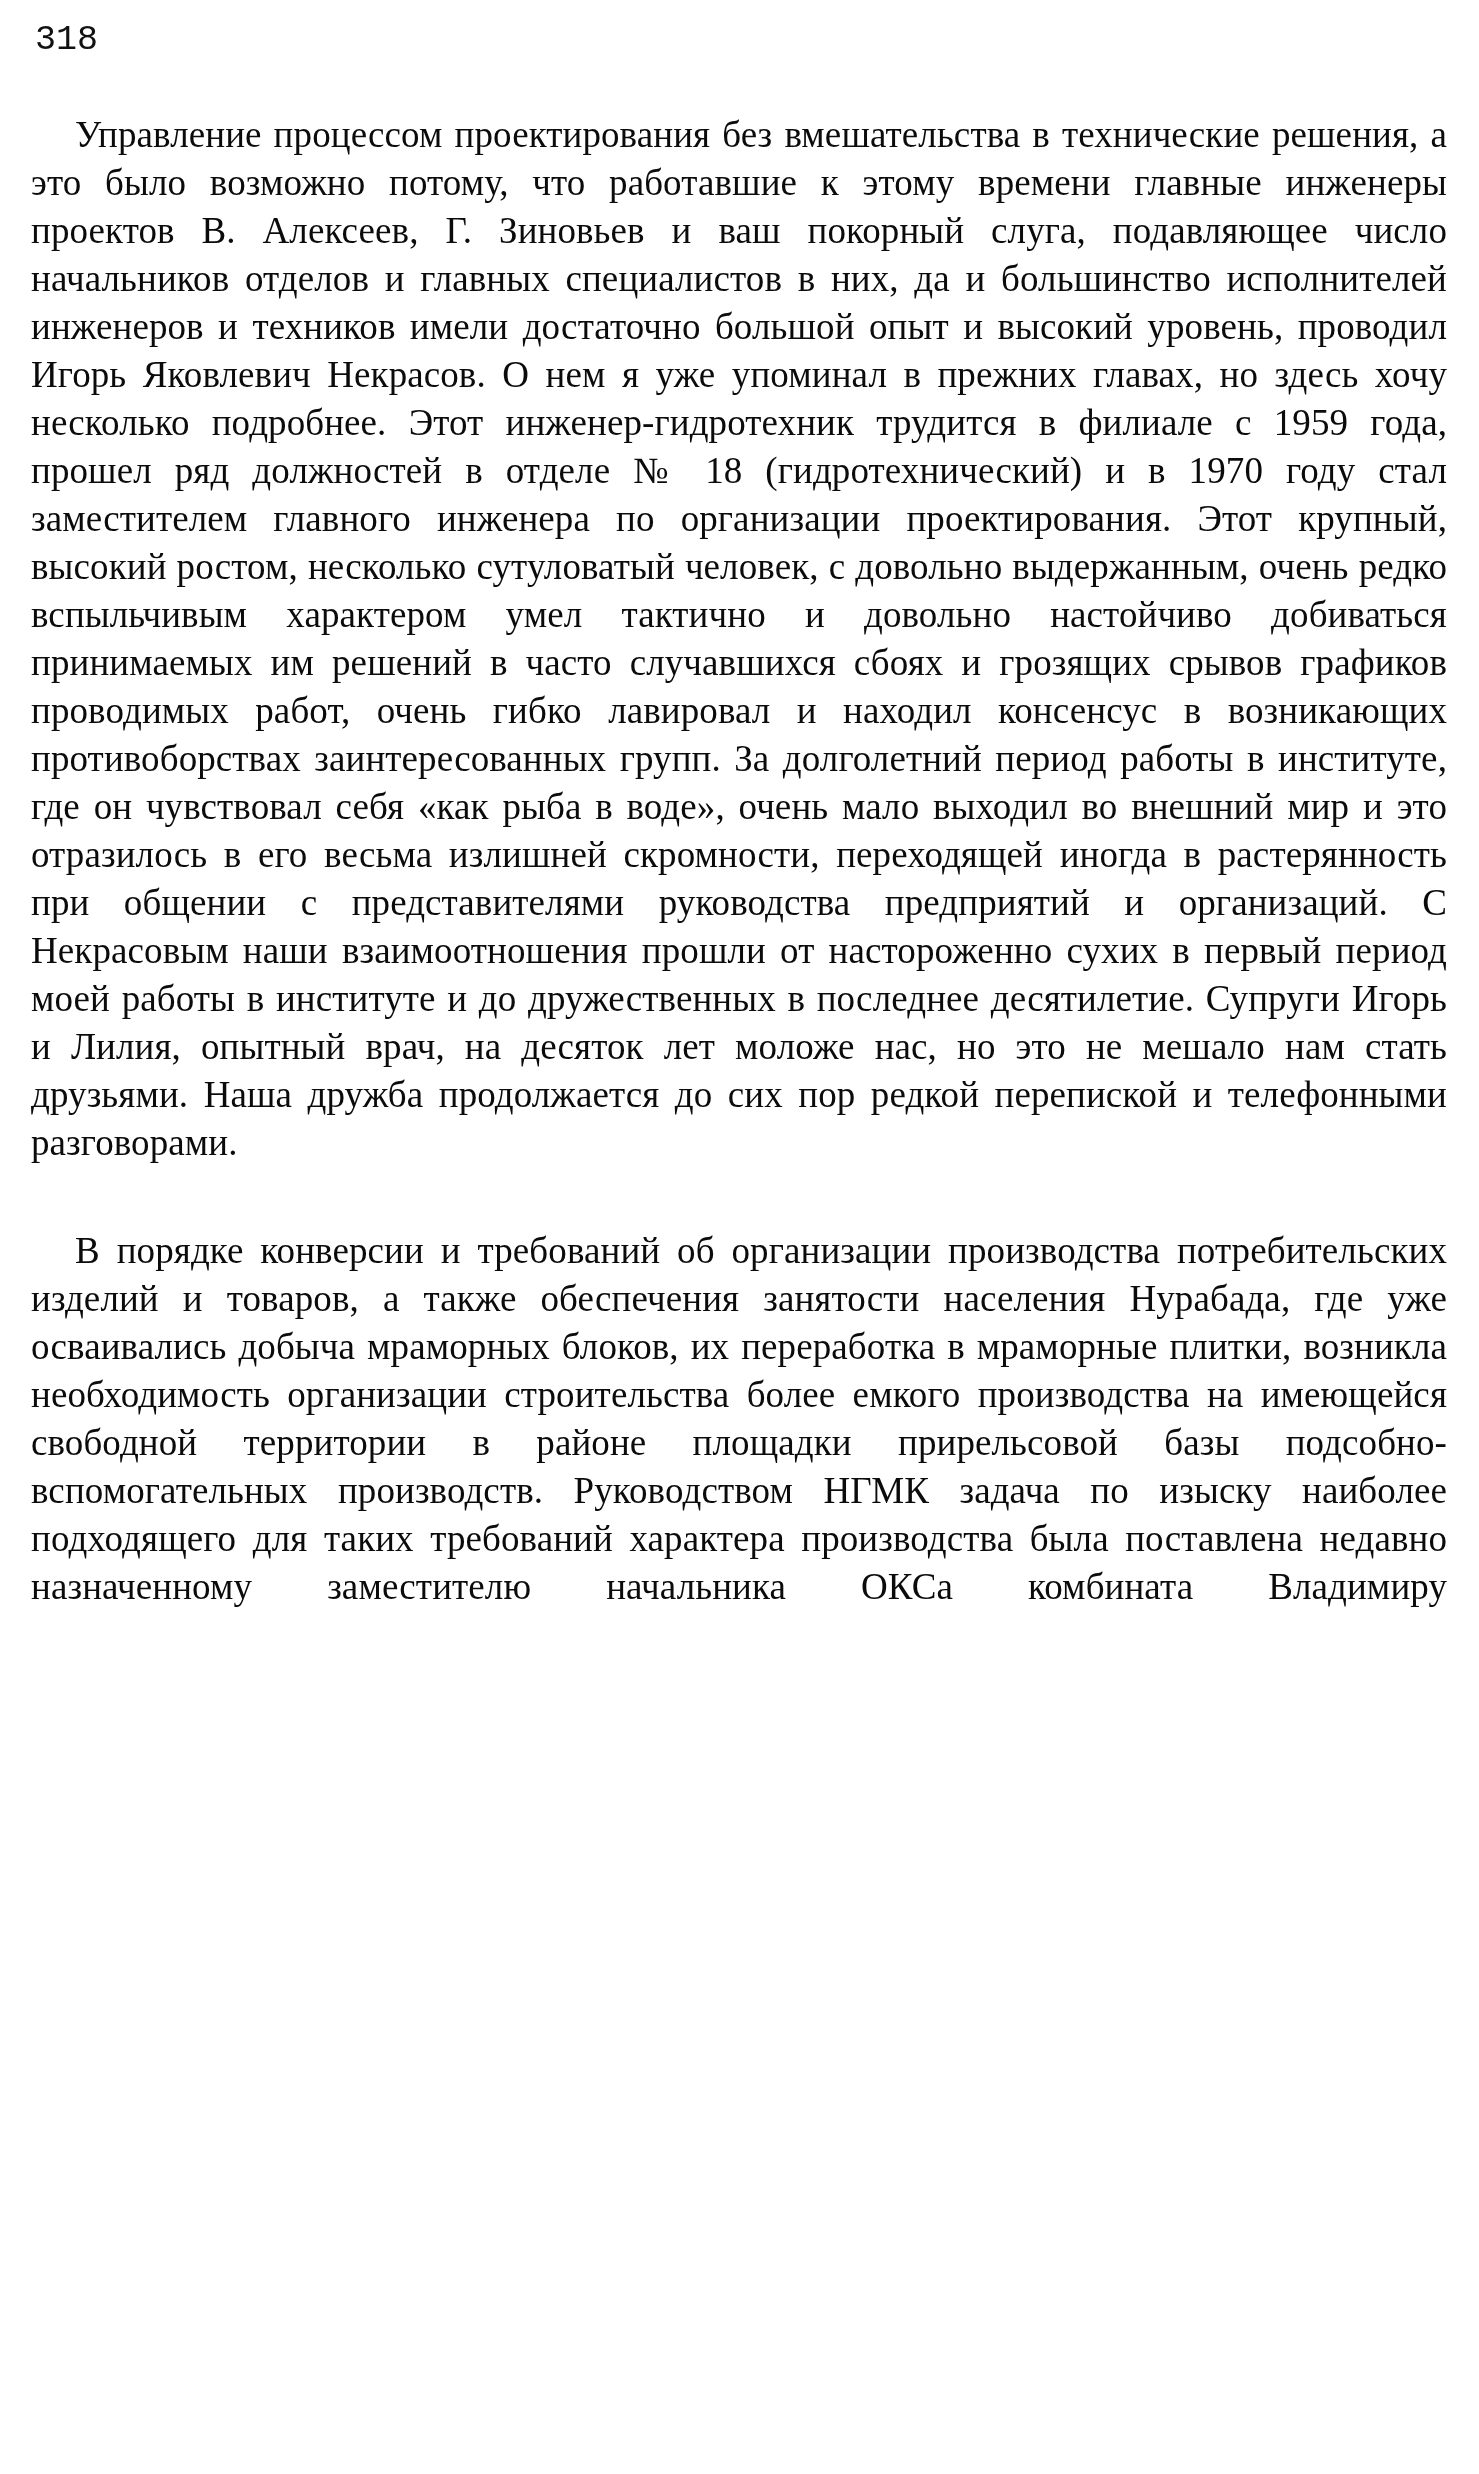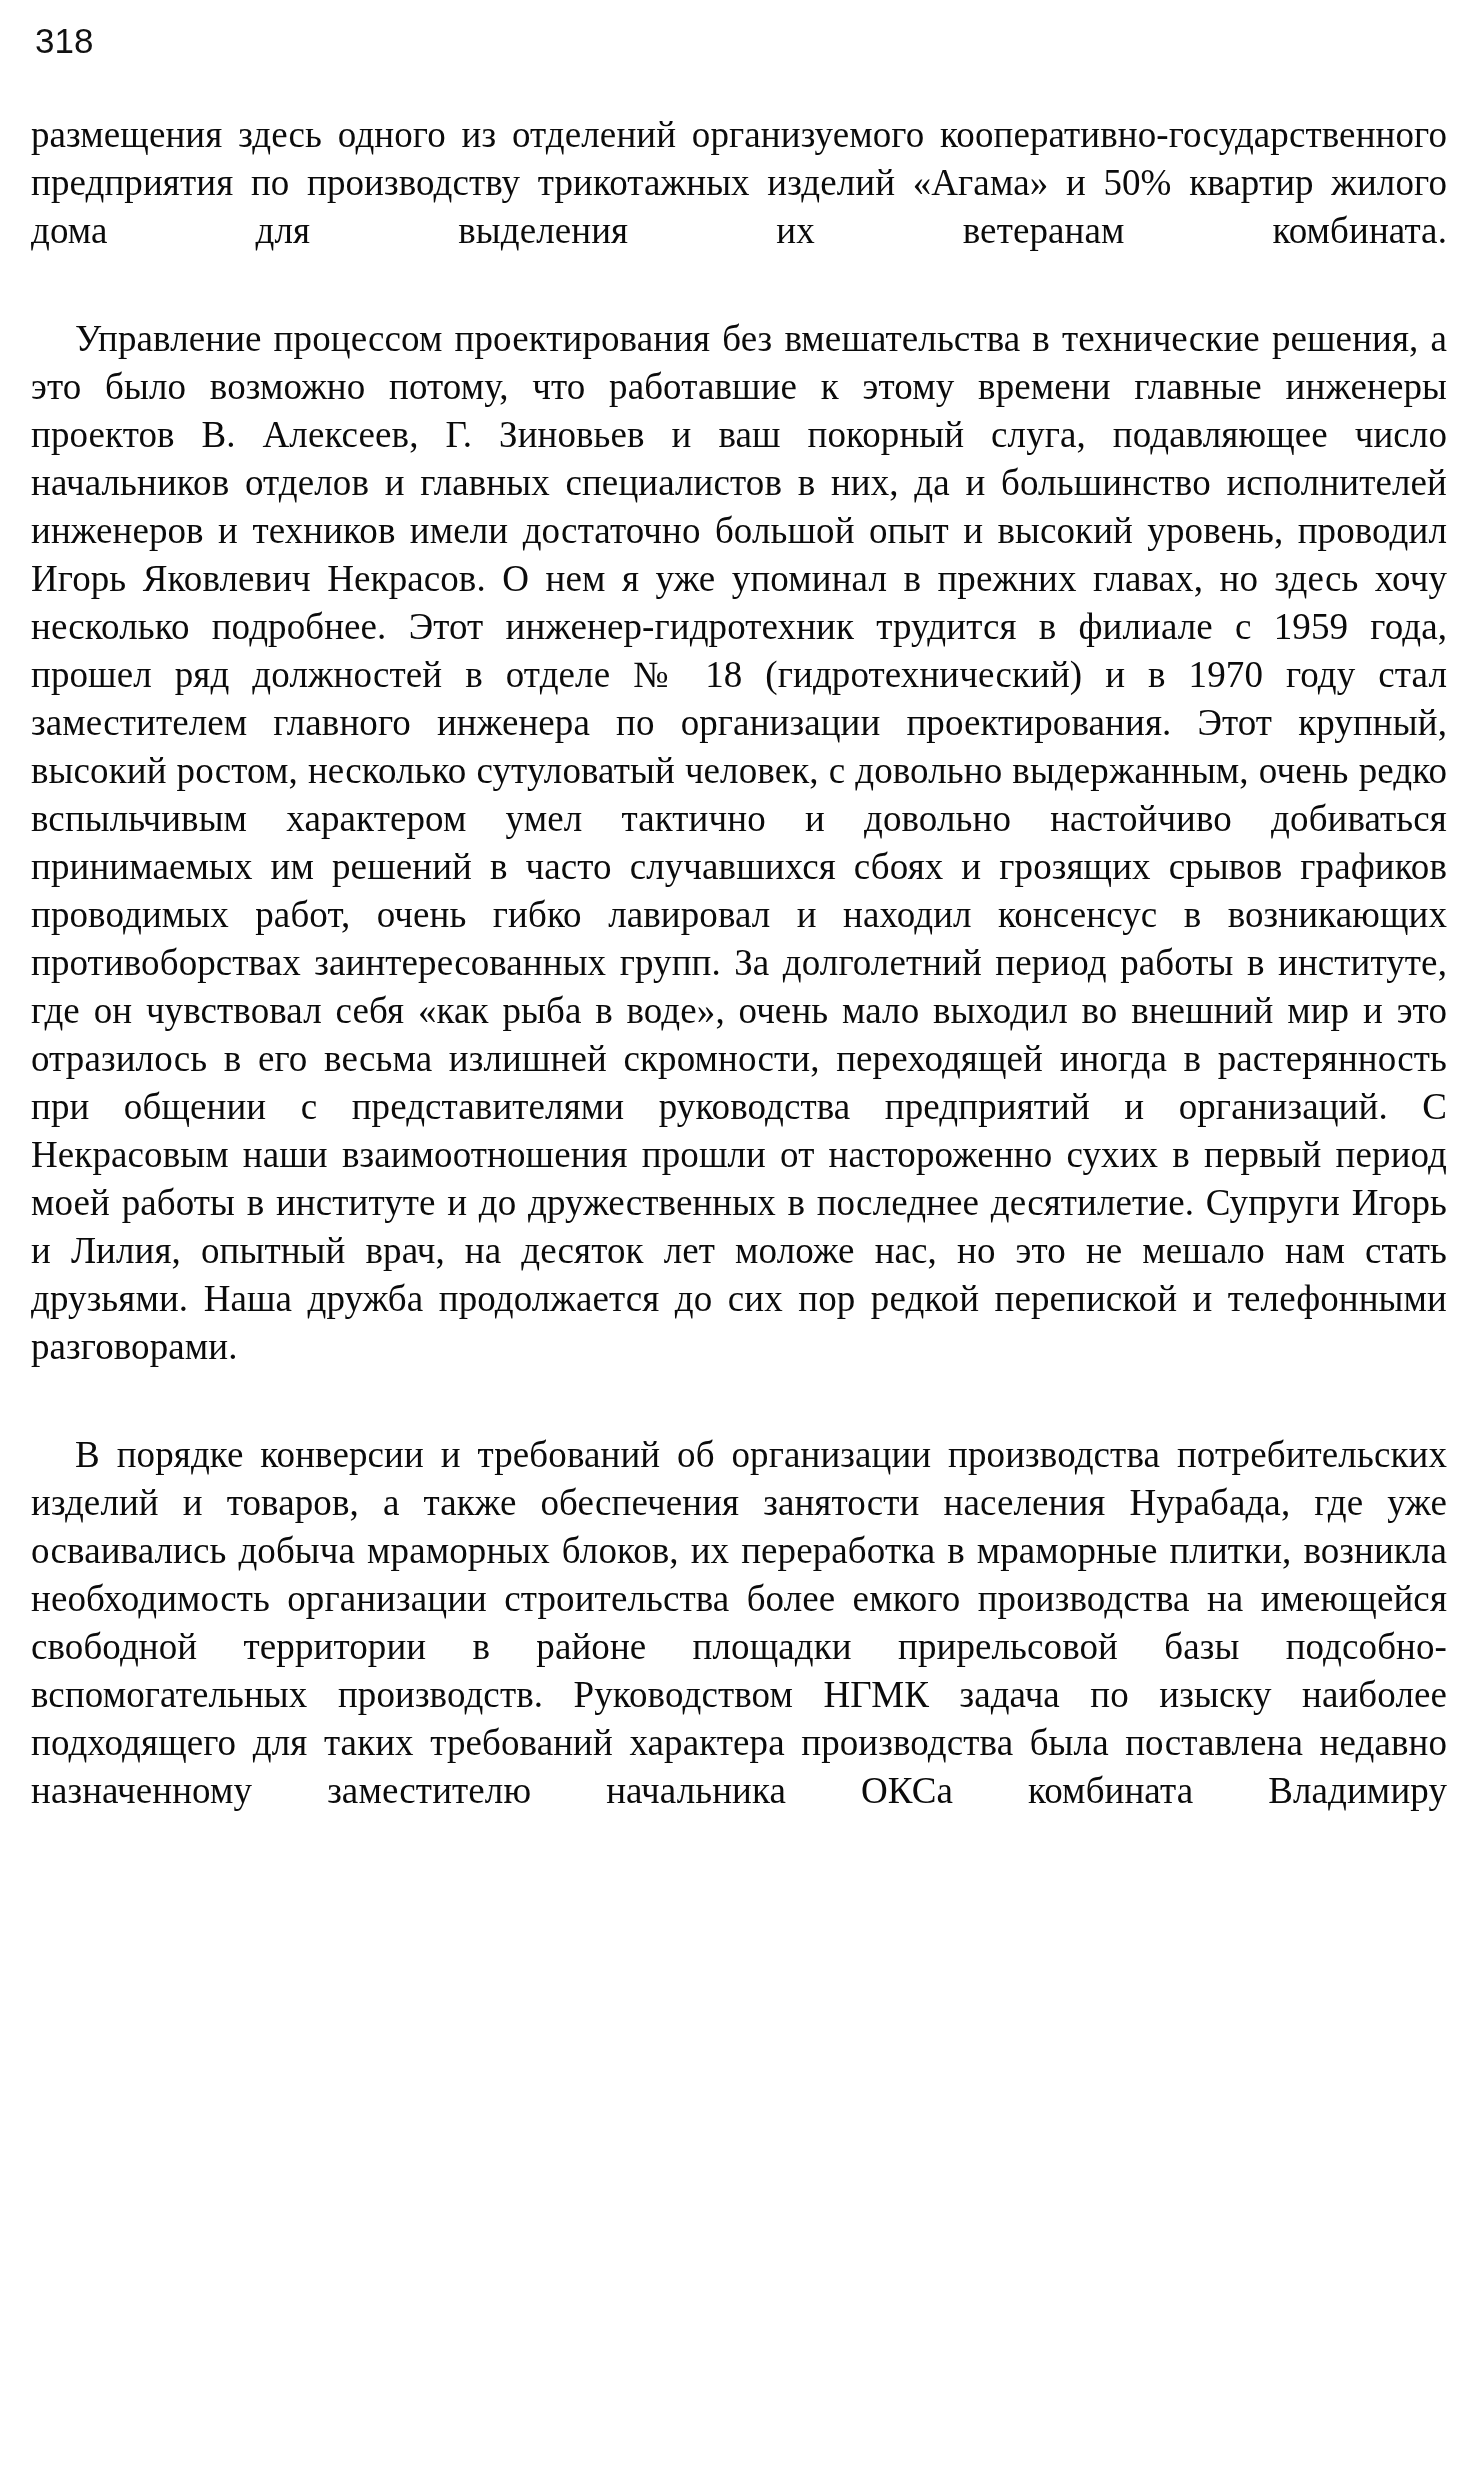--- a/index.html
+++ b/index.html
@@ -22,21 +22,21 @@
     width: 1479px;
     height: 2475px;
     background: #ffffff;
   }
   .page-number {
     position: absolute;
     top: 20.3px;
     left: 35px;
     font-size: 35px;
     line-height: 41px;
-    font-family: Liberation Sans, sans-serif;
+    font-family: Liberation Mono, monospace;
     color: #111111;
   }
   .text-block {
     position: absolute;
     top: 111px;
     left: 31px;
     width: 1416px;
   }
   p.para {
     margin: 0;
@@ -62,19 +62,18 @@
   }
 </style>
 </head>
 <body>
 
 <div class="page">
 
   <div class="page-number">318</div>
 
   <div class="text-block">
-    <p class="para">размещения здесь одного из отделений организуемого кооператив­но-государственного предприятия по производству трикотажных изделий «Агама» и 50% квартир жилого дома для выделения их ве­теранам комбината.</p>
     <p class="para indent">Управление процессом проектирования без вмешательства в тех­нические решения, а это было возможно потому, что работавшие к этому времени главные инженеры проектов В. Алексеев, Г. Зино­вьев и ваш покорный слуга, подавляющее число начальников отде­лов и главных специалистов в них, да и большинство исполнителей инженеров и техников имели достаточно большой опыт и высокий уровень, проводил Игорь Яковлевич Некрасов. О нем я уже упо­минал в прежних главах, но здесь хочу несколько подробнее. Этот инженер-гидротехник трудится в филиале с 1959 года, прошел ряд должностей в отделе № 18 (гидротехнический) и в 1970 году стал заместителем главного инженера по организации проектирования. Этот крупный, высокий ростом, несколько сутуловатый человек, с довольно выдержанным, очень редко вспыльчивым характером умел тактично и довольно настойчиво добиваться принимаемых им решений в часто случавшихся сбоях и грозящих срывов графиков проводимых работ, очень гибко лавировал и находил консенсус в возникающих противоборствах заинтересованных групп. За долго­летний период работы в институте, где он чувствовал себя «как рыба в воде», очень мало выходил во внешний мир и это отразилось в его весьма излишней скромности, переходящей иногда в расте­рянность при общении с представителями руководства предприя­тий и организаций. С Некрасовым наши взаимоотношения прошли от настороженно сухих в первый период моей работы в институте и до дружественных в последнее десятилетие. Супруги Игорь и Ли­лия, опытный врач, на десяток лет моложе нас, но это не мешало нам стать друзьями. Наша дружба продолжается до сих пор редкой перепиской и телефонными разговорами.</p>
     <p class="para indent">В порядке конверсии и требований об организации производства потребительских изделий и товаров, а также обеспечения занято­сти населения Нурабада, где уже осваивались добыча мраморных блоков, их переработка в мраморные плитки, возникла необходи­мость организации строительства более емкого производства на имеющейся свободной территории в районе площадки прирель­совой базы подсобно-вспомогательных производств. Руковод­ством НГМК задача по изыску наиболее подходящего для таких требований характера производства была поставлена недавно на­значенному заместителю начальника ОКСа комбината Владимиру</p>
   </div>
 
 </div>
 
 
 </body></html>

